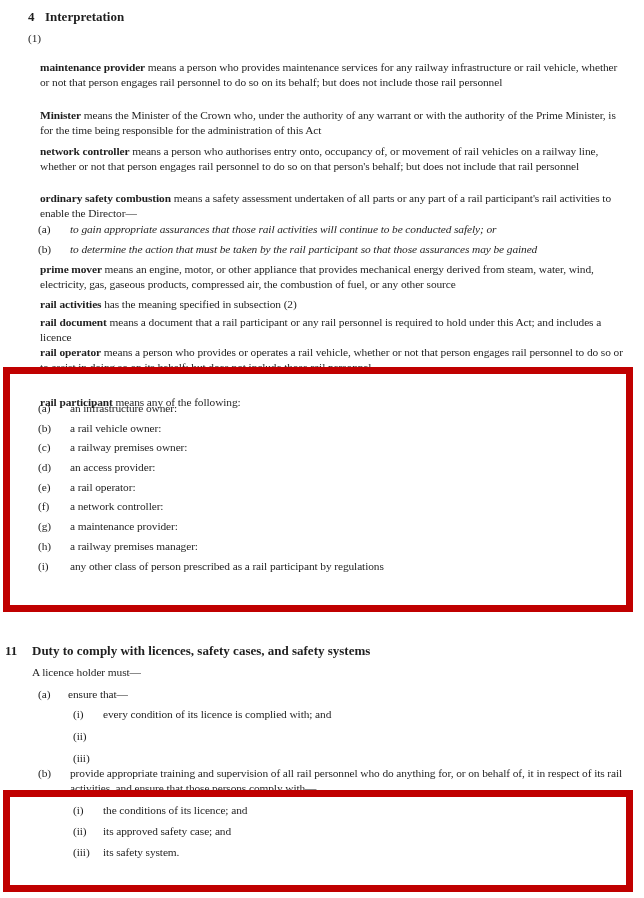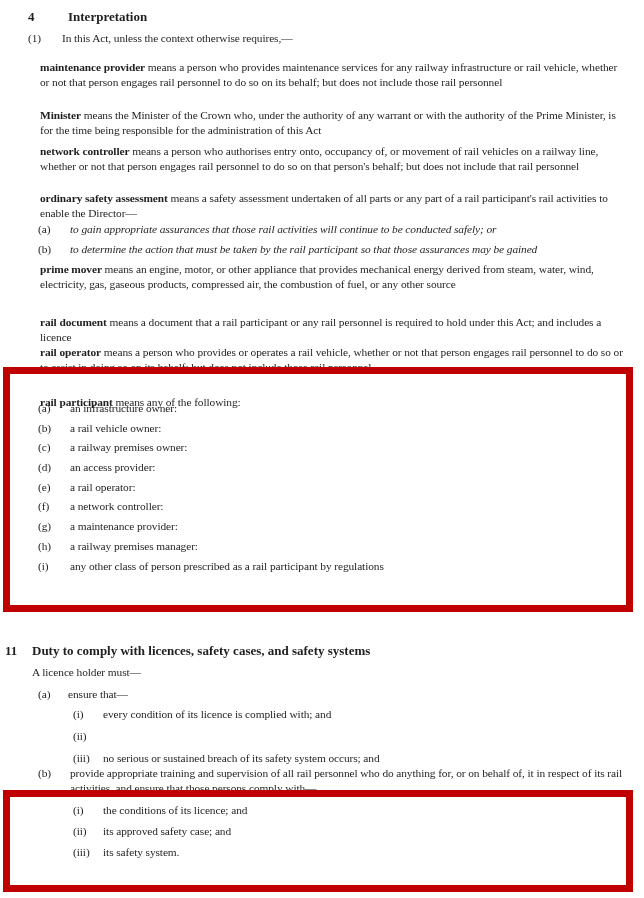--- a/index.html
+++ b/index.html
@@ -31,44 +31,44 @@
   .mask{position:absolute;background:#ffffff;z-index:5;}
   .mask1{left:10px;top:374px;width:616px;height:5px;}
   .mask2{left:10px;top:797px;width:616px;height:5px;}
 </style>
 </head>
 <body>
 
 <div class="page">
 
   <div class="hnum" style="left:28px;top:9px">4</div>
-  <div class="htitle" style="left:68px;top:9px">Interpretation</div>
+  <div class="htitle" style="left:45px;top:9px">Interpretation</div>
 
   <div class="abs" style="left:28px;top:31px">(1)</div>
-  <div class="abs" style="left:62px;top:31px">In this Act, unless the context otherwise requires,—</div>
 
   <div class="def" style="top:60px"><b>maintenance provider</b><span> means a person who provides maintenance services for any railway infrastructure or rail vehicle, whether or not that person engages rail personnel to do so on its behalf; but does not include those rail personnel</span></div>
 
   <div class="def" style="top:108px"><b>Minister</b><span> means the Minister of the Crown who, under the authority of any warrant or with the authority of the Prime Minister, is for the time being responsible for the administration of this Act</span></div>
 
   <div class="def" style="top:144px"><b>network controller</b><span> means a person who authorises entry onto, occupancy of, or movement of rail vehicles on a railway line, whether or not that person engages rail personnel to do so on that person's behalf; but does not include that rail personnel</span></div>
 
-  <div class="def" style="top:191px"><b>ordinary safety assessment</b><span> means a safety assessment undertaken of all parts or any part of a rail participant's rail activities to enable the Director—</span></div>
+  <div class="def" style="top:191px"><b>ordinary safety combustion</b><span> means a safety assessment undertaken of all parts or any part of a rail participant's rail activities to enable the Director—</span></div>
 
   <div class="li" style="top:222px">
     <span class="m">(a)</span>
     <span class="t">to gain appropriate assurances that those rail activities will continue to be conducted safely; or</span>
   </div>
   <div class="li" style="top:242px">
     <span class="m">(b)</span>
     <span class="t">to determine the action that must be taken by the rail participant so that those assurances may be gained</span>
   </div>
 
   <div class="def" style="top:262px"><b>prime mover</b><span> means an engine, motor, or other appliance that provides mechanical energy derived from steam, water, wind, electricity, gas, gaseous products, compressed air, the combustion of fuel, or any other source</span></div>
 
+  <div class="def" style="top:297px"><b>rail activities</b><span> has the meaning specified in subsection (2)</span></div>
 
   <div class="def" style="top:315px"><b>rail document</b><span> means a document that a rail participant or any rail personnel is required to hold under this Act; and includes a licence</span></div>
 
   <div class="def" style="top:345px"><b>rail operator</b><span> means a person who provides or operates a rail vehicle, whether or not that person engages rail personnel to do so or to assist in doing so on its behalf; but does not include those rail personnel</span></div>
 
   <div class="rp-intro"><b>rail participant</b><span> means any of the following:</span></div>
 
   <div class="rp-items">
     <div class="row">
         <span class="m">(a)</span>
@@ -124,21 +124,20 @@
   <div class="s11-items g1">
     <div class="row">
         <span class="m">(i)</span>
         <span class="t">every condition of its licence is complied with; and</span>
       </div>
     <div class="row">
         <span class="m">(ii)</span>
       </div>
     <div class="row">
         <span class="m">(iii)</span>
-        <span class="t">no serious or sustained breach of its safety system occurs; and</span>
       </div>
   </div>
 
   <div class="abs" style="left:38px;top:766px">(b)</div>
   <div class="abs" style="left:70px;top:766px;width:554px">provide appropriate training and supervision of all rail personnel who do anything for, or on behalf of, it in respect of its rail activities, and ensure that those persons comply with—</div>
 
   <div class="s11-items g2">
     <div class="row">
         <span class="m">(i)</span>
         <span class="t">the conditions of its licence; and</span>

